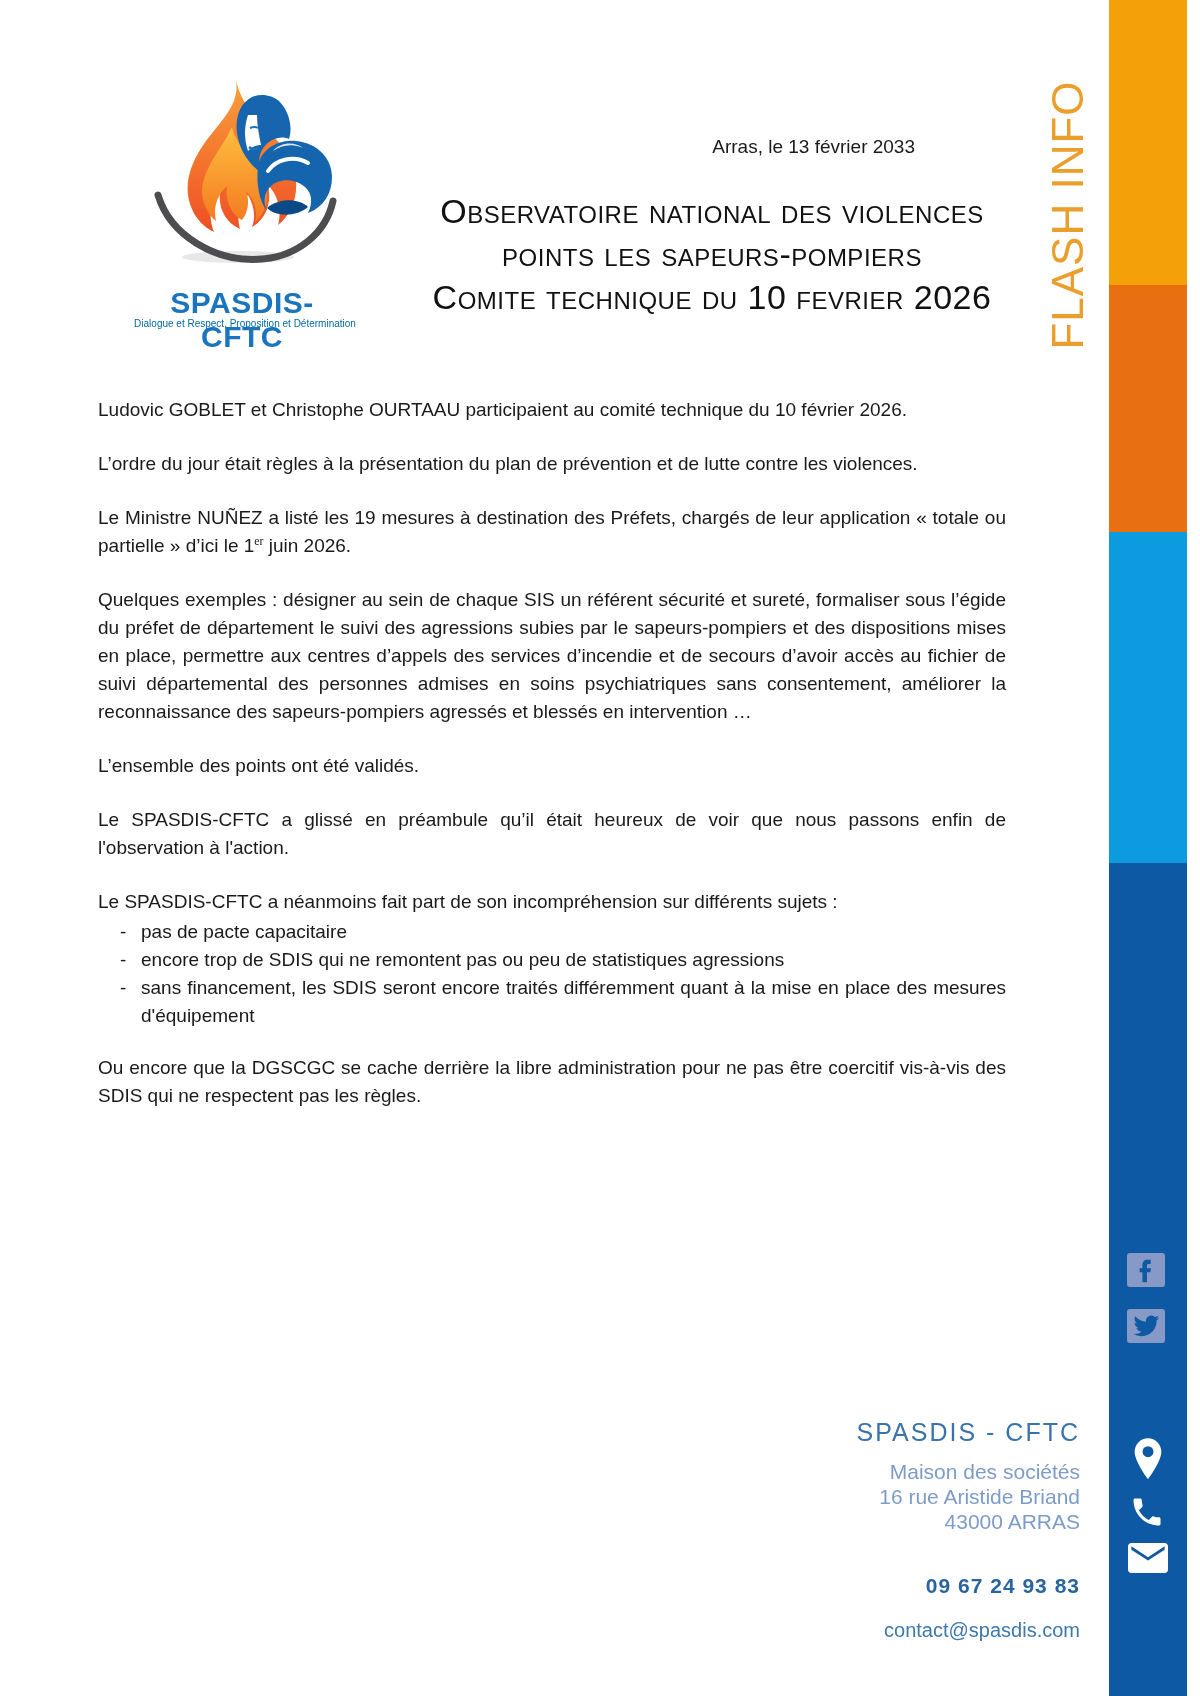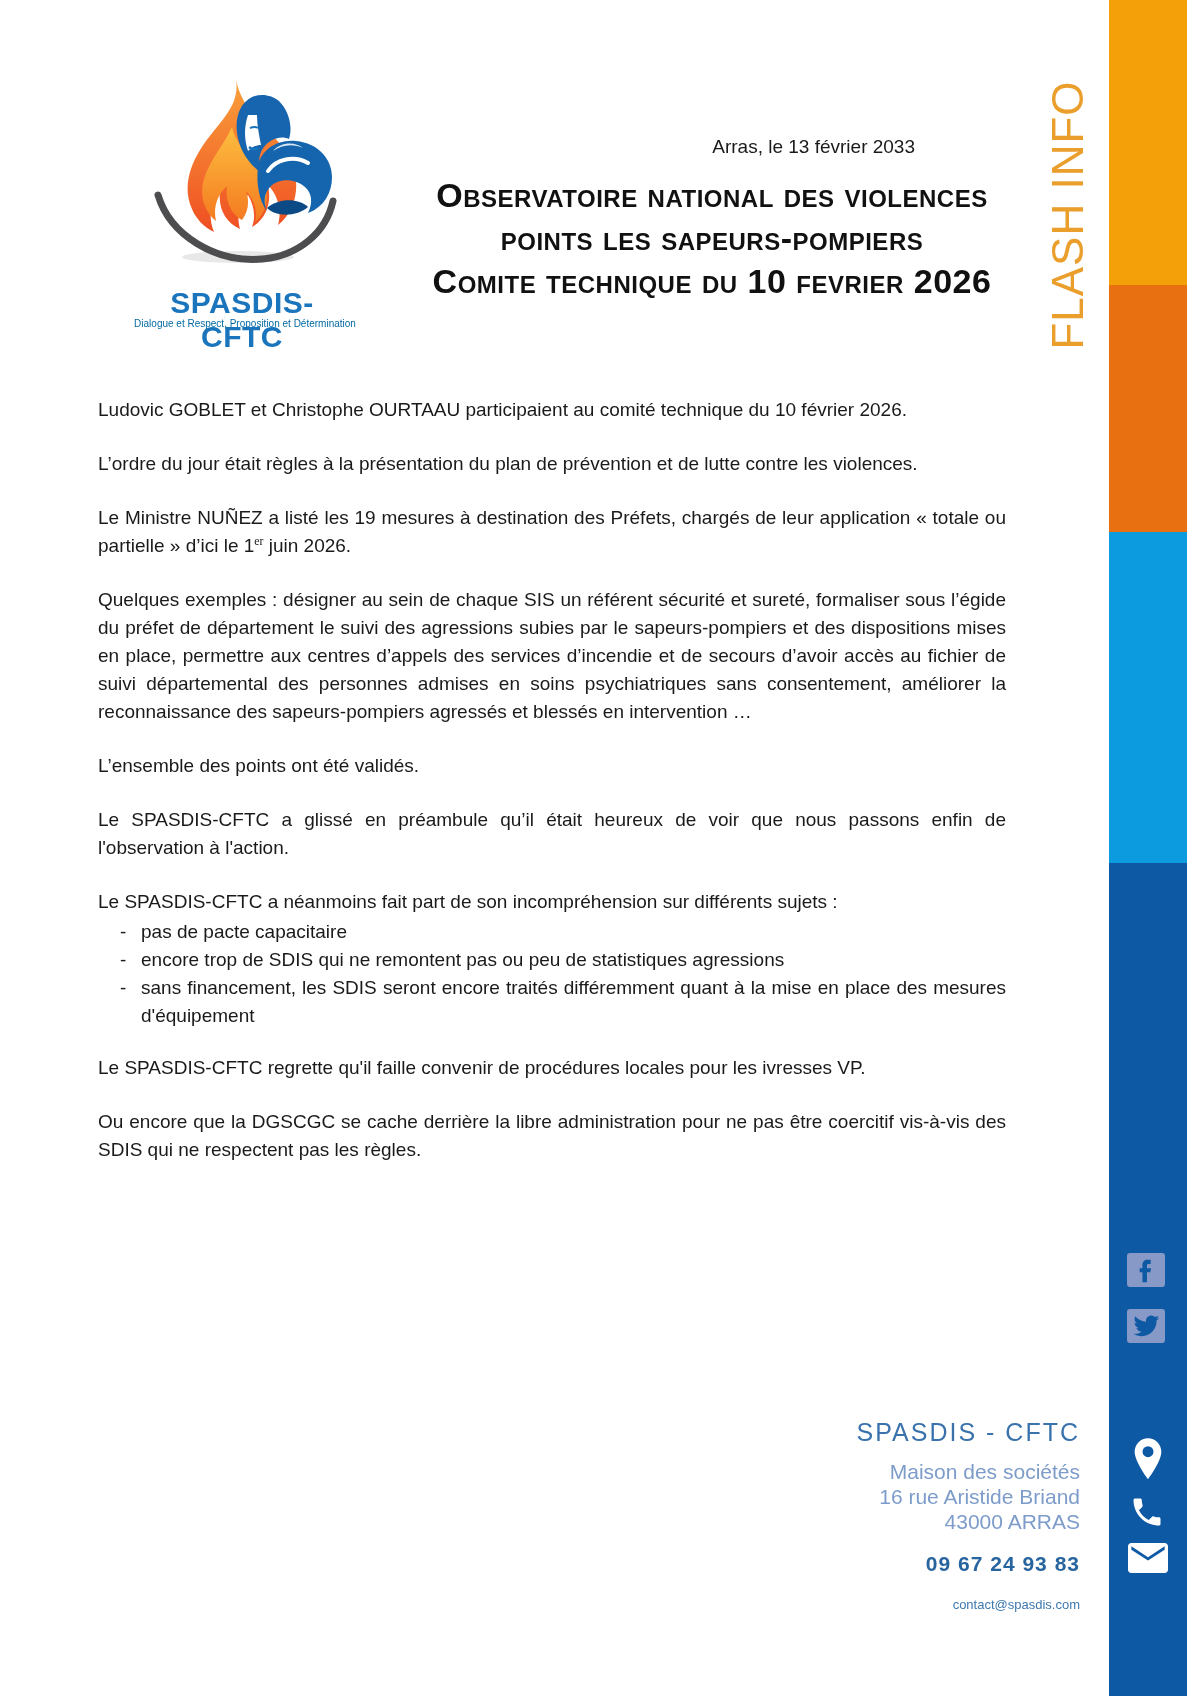--- a/index.html
+++ b/index.html
@@ -35,44 +35,44 @@
     position:absolute; left:-47px; top:248px; width:320px; text-align:center;
     font-size:10px; color:#0369a1;
   }
 
   
   .place-date {
     position:absolute; top:136px; left:615px; width:300px;
     text-align:right; font-size:19px; color:#1a1a1a;
   }
   .doc-title {
-    position:absolute; top:174px; left:432px; width:560px;
-    text-align:center; font-weight:bold; font-variant:small-caps;
+    position:absolute; top:190px; left:432px; width:560px;
+    text-align:center; font-weight:normal; font-variant:small-caps;
     font-size:34px; line-height:43px; color:#111; letter-spacing:.5px;
   }
 
   
   .body-col {
     position:absolute; left:98px; top:396px; width:908px;
     font-size:19px; line-height:28px; text-align:justify; color:#1a1a1a;
   }
   .body-col p { margin:0 0 26px 0; }
   .body-col p.tight { margin-bottom:2px; }
   .body-col sup { font-size:.62em; vertical-align:super; line-height:0;font-family:Liberation Serif, serif; }
   .bullet-list { list-style:none; margin:0 0 24px 0; }
   .bullet-list li { display:flex; padding-left:22px; }
   .bullet-list .dash { width:21px; flex:0 0 21px; }
   .bullet-list .btxt { flex:1; text-align:justify; }
 
   
   .footer-block { position:absolute; top:1418px; right:120px; width:420px; text-align:right; }
   .footer-org   { font-size:25px; letter-spacing:2px; color:#3A72AC; }
   .footer-addr  { margin-top:12px; font-size:21px; line-height:25px; color:#7D9CCA; }
-  .footer-phone { margin-top:18px; font-size:21px; font-weight:bold; letter-spacing:1px; color:#28659E; }
-  .footer-email { margin-top:21px; font-size:13px; color:#3D78AE; }
+  .footer-phone { margin-top:40px; font-size:21px; font-weight:bold; letter-spacing:1px; color:#28659E; }
+  .footer-email { margin-top:21px; font-size:20px; color:#3D78AE; }
 
   
   .social-tile {
     position:absolute; left:1127px; width:38px; height:34px;
     background:#8799C7; border-radius:3px; display:flex;
     align-items:center; justify-content:center; cursor:pointer;
   }
   .tile-fb { top:1253px; }
   .tile-tw { top:1309px; }
   .strip-icon { position:absolute; }
@@ -145,21 +145,20 @@
         </li>
       <li>
           <span class="dash">-</span>
           <span class="btxt">encore trop de SDIS qui ne remontent pas ou peu de statistiques agressions</span>
         </li>
       <li>
           <span class="dash">-</span>
           <span class="btxt">sans financement, les SDIS seront encore traités différemment quant à la mise en place des mesures d'équipement</span>
         </li>
     </ul>
-    <p>Le SPASDIS-CFTC regrette qu'il faille convenir de procédures locales pour les ivresses VP.</p>
     <p>Ou encore que la DGSCGC se cache derrière la libre administration pour ne pas être coercitif vis-à-vis des SDIS qui ne respectent pas les règles.</p>
   </div>
 
   <div class="footer-block">
     <div class="footer-org">SPASDIS - CFTC</div>
     <div class="footer-addr">
       <div>Maison des sociétés</div>
       <div>16 rue Aristide Briand</div>
       <div>43000 ARRAS</div>
     </div>

